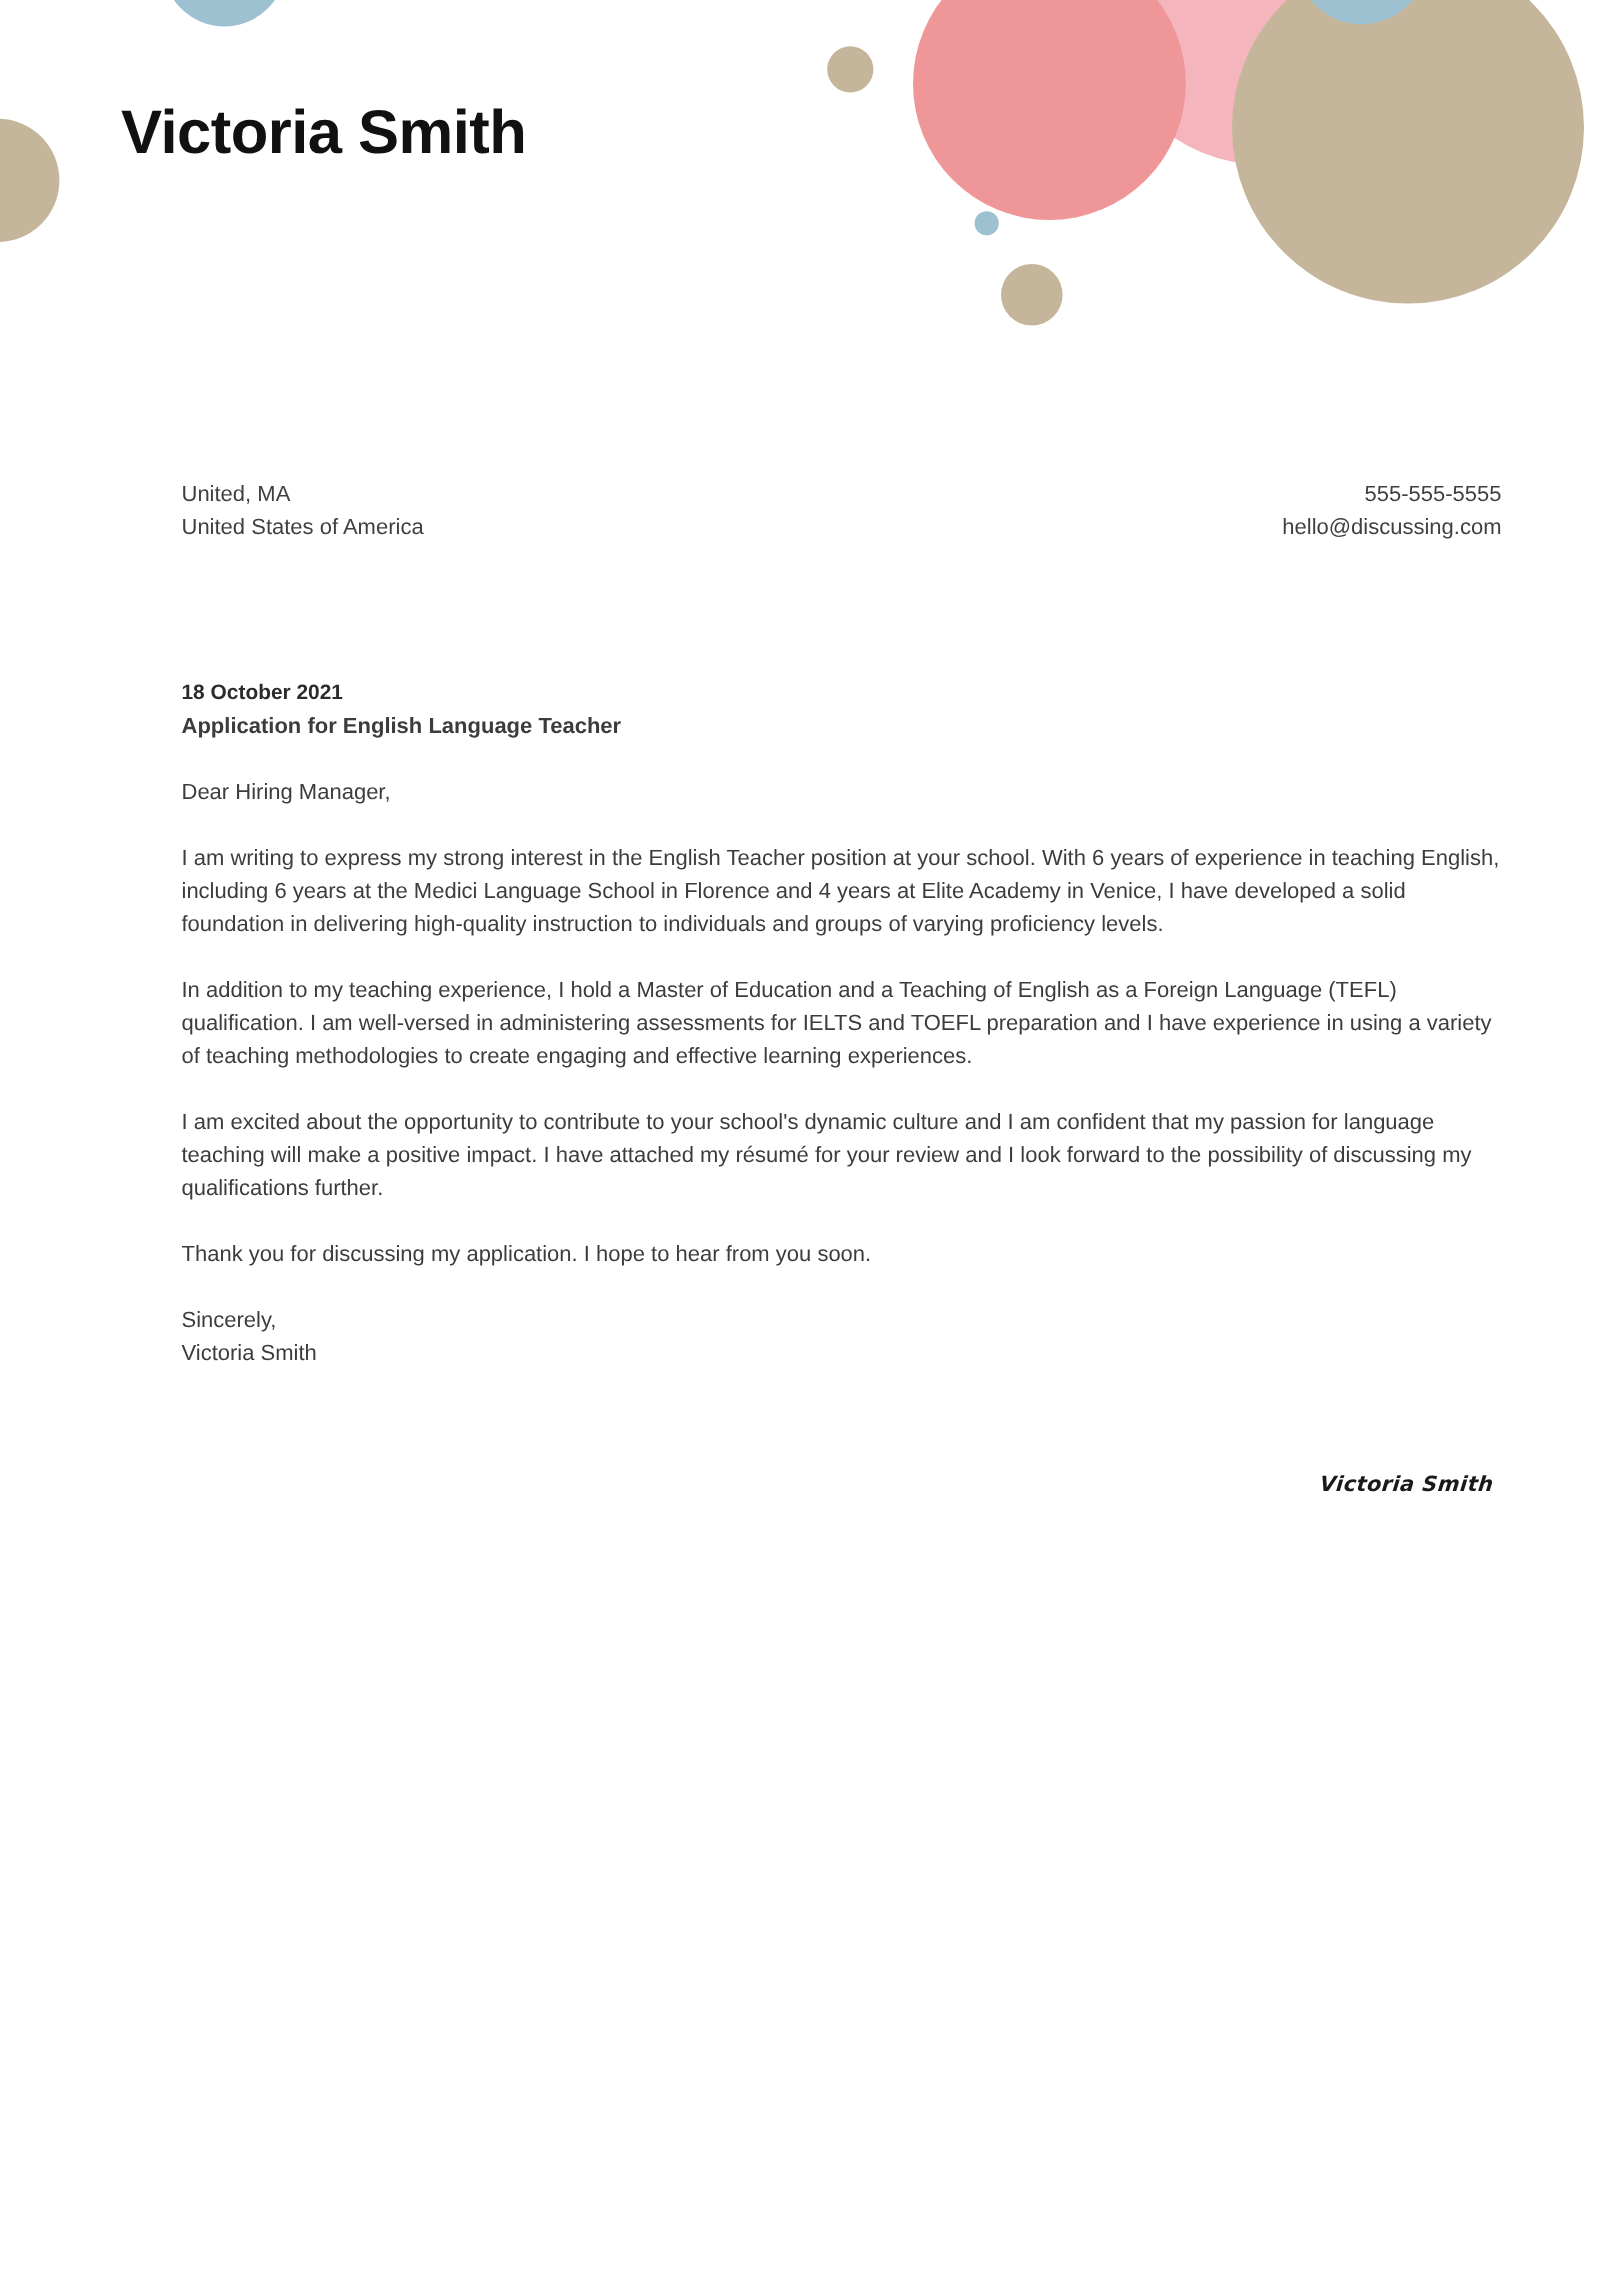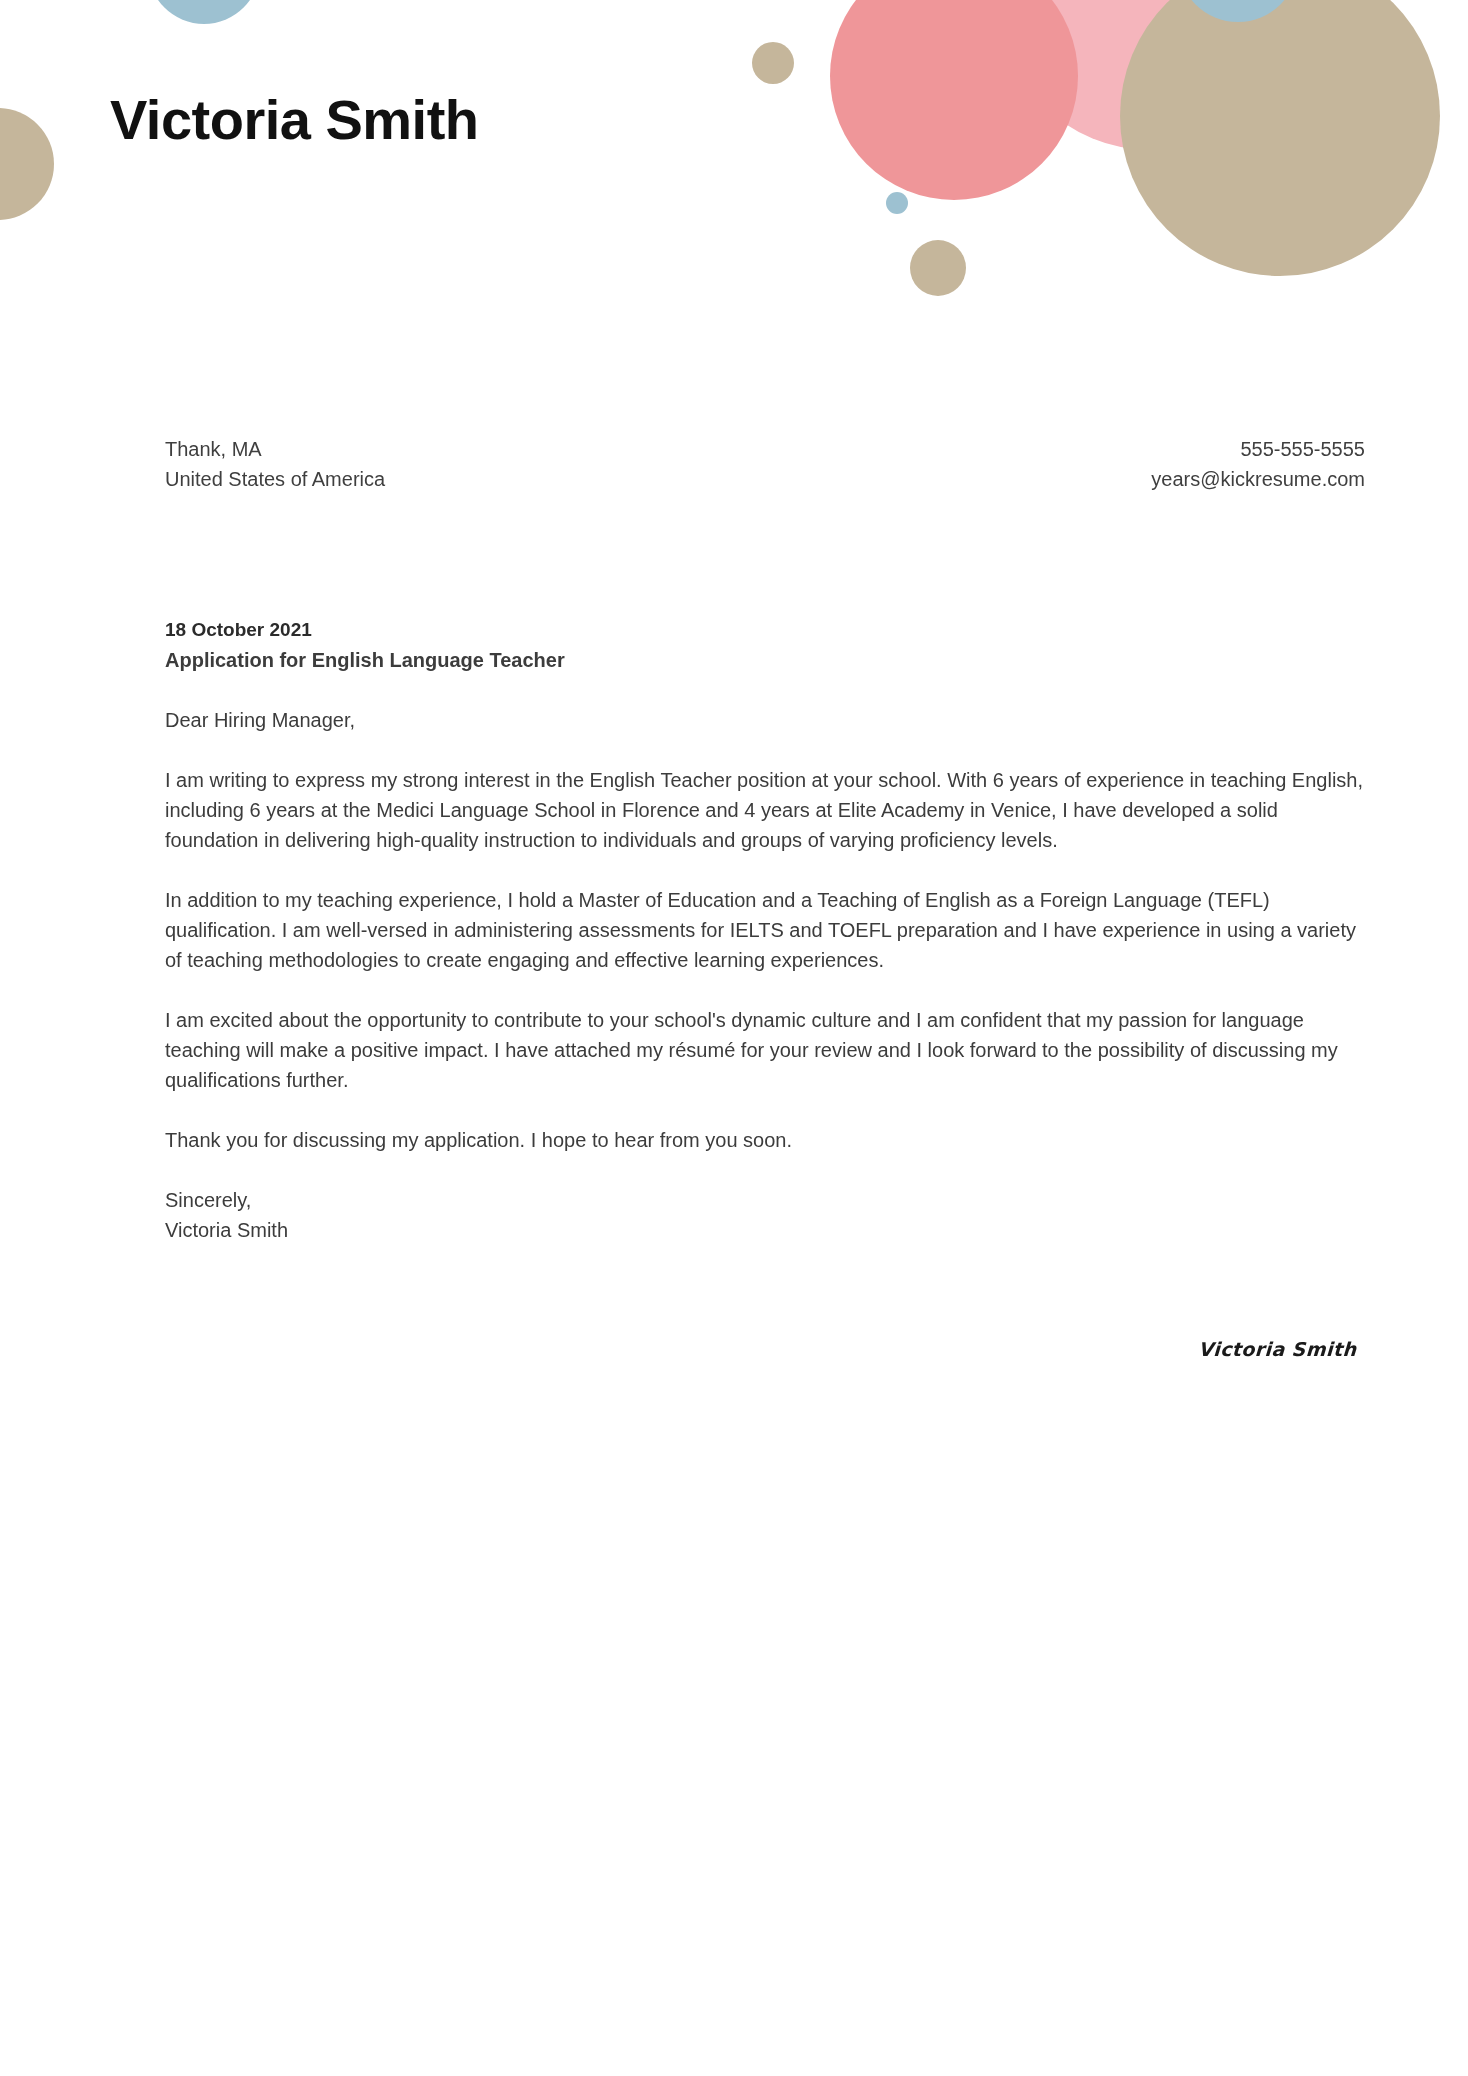--- a/index.html
+++ b/index.html
@@ -141,26 +141,26 @@
       <div class="circle" style="left: 1005px; top: 2012px; width: 34px; height: 34px; background: rgb(197, 182, 155);"></div>
       <div class="circle" style="left: 1122px; top: 2028px; width: 134px; height: 134px; background: rgb(239, 150, 153);"></div>
     </div>
 
   <div class="content">
 
     <div class="name-title">Victoria Smith</div>
 
     <div class="contact-row">
       <div class="contact-left">
-        <span class="contact-line">Thank, MA</span>
+        <span class="contact-line">United, MA</span>
         <span class="contact-line">United States of America</span>
       </div>
       <div class="contact-right">
         <span class="contact-line">555-555-5555</span>
-        <span class="contact-line">years@kickresume.com</span>
+        <span class="contact-line">hello@discussing.com</span>
       </div>
     </div>
 
     <div class="letter">
       <div class="date-line">18 October 2021</div>
       <div class="subject-line">Application for English Language Teacher</div>
       <div class="salutation">Dear Hiring Manager,</div>
 
       <p class="para">I am writing to express my strong interest in the English Teacher position at your school. With 6 years of experience in teaching English, including 6 years at the Medici Language School in Florence and 4 years at Elite Academy in Venice, I have developed a solid foundation in delivering high-quality instruction to individuals and groups of varying proficiency levels.</p>
       <p class="para">In addition to my teaching experience, I hold a Master of Education and a Teaching of English as a Foreign Language (TEFL) qualification. I am well-versed in administering assessments for IELTS and TOEFL preparation and I have experience in using a variety of teaching methodologies to create engaging and effective learning experiences.</p>

